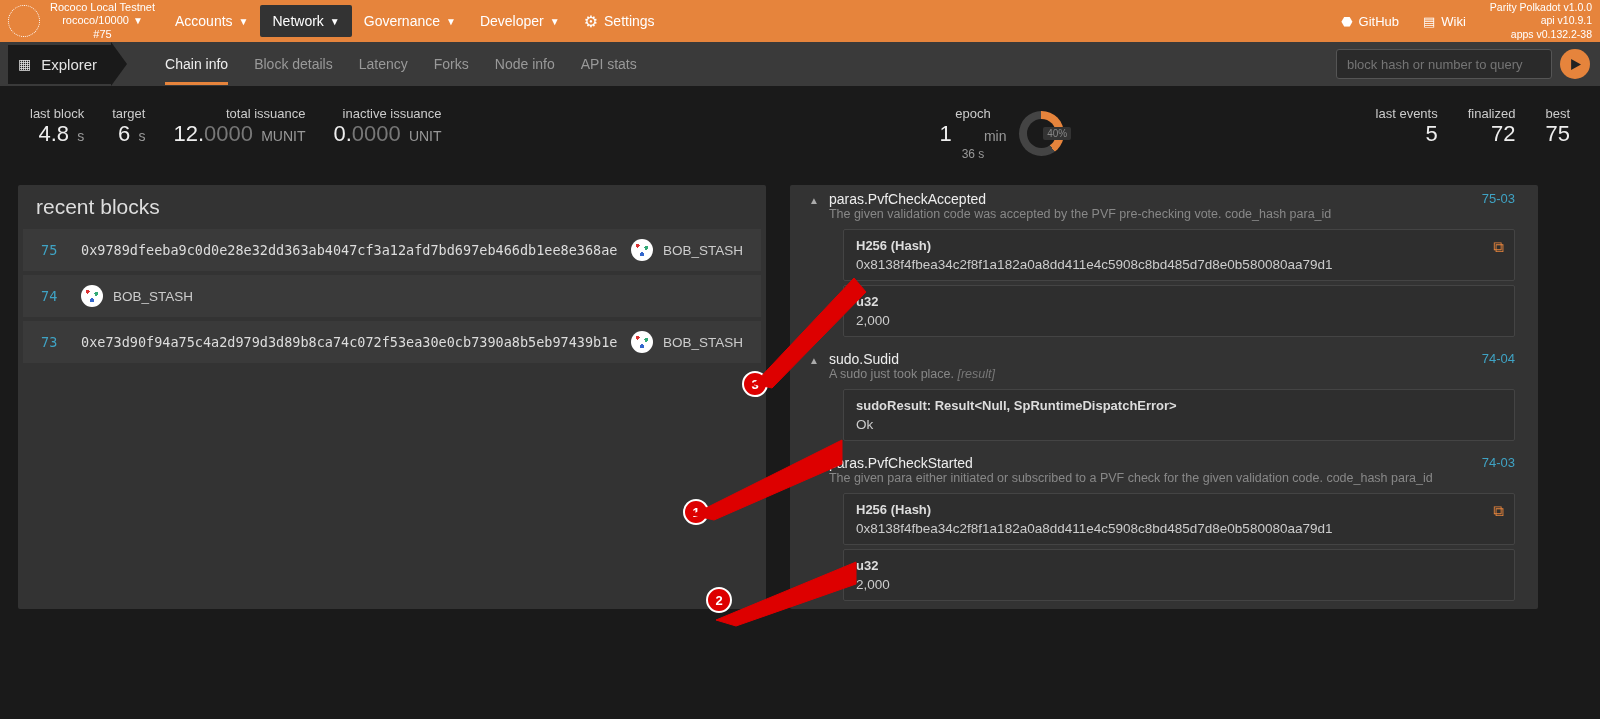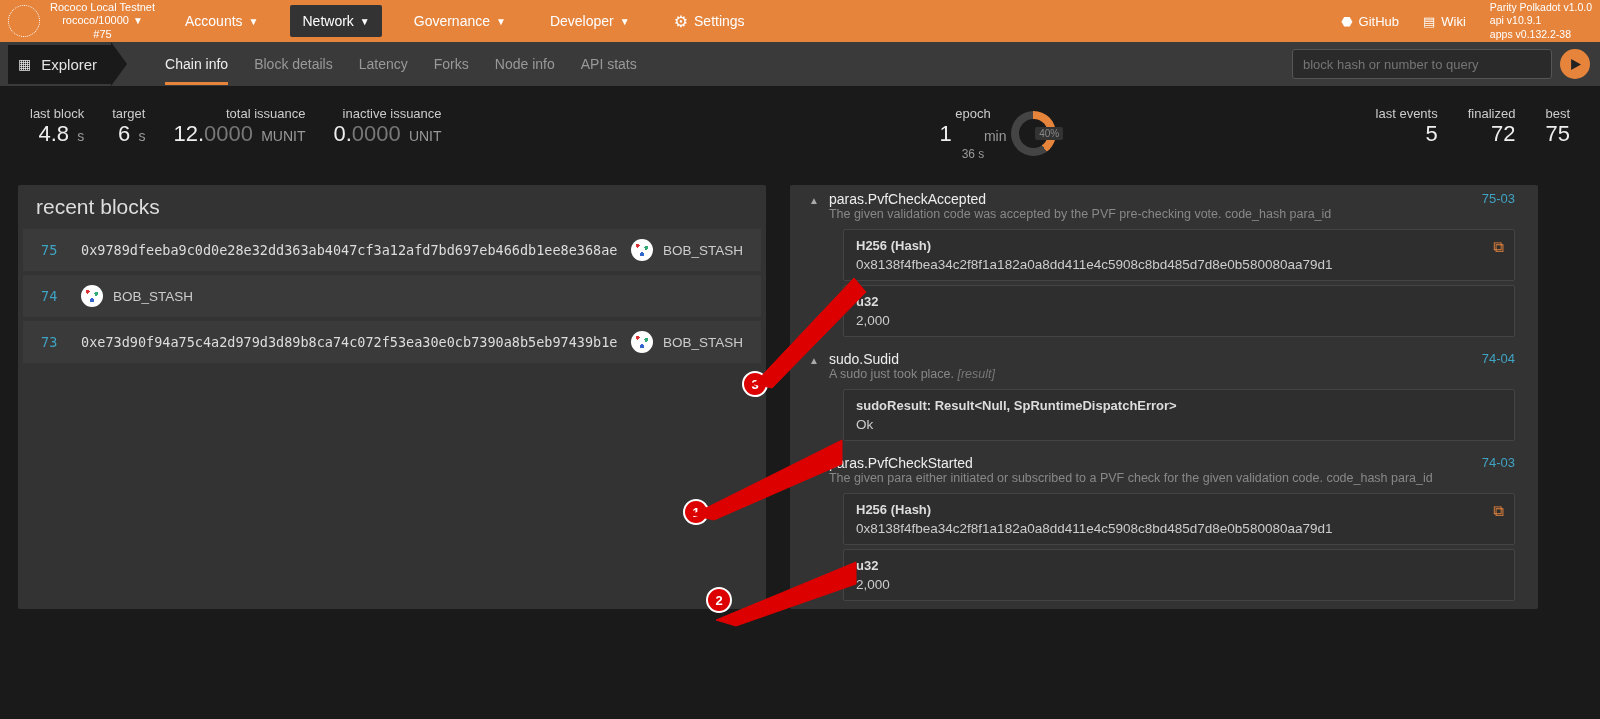--- a/index.html
+++ b/index.html
@@ -1,51 +1,51 @@
 <!DOCTYPE html>
 <html><head>
 <meta charset="utf-8">
 <style>
   * { box-sizing: border-box; margin: 0; padding: 0; }
   body { background: #1a1a1a; font-family: -apple-system, BlinkMacSystemFont, "Segoe UI", sans-serif; font-size: 14px; color: #ccc; width: 1600px; height: 719px; overflow: hidden; position: relative; }
 
   
   .topbar { background: #e6843c; height: 42px; display: flex; align-items: center; padding: 0 8px; color: #fff; }
   .logo-circle { width: 32px; height: 32px; border: 1px dotted #fff; border-radius: 50%; margin-right: 10px; }
-  .network-info { display: flex; flex-direction: column; font-size: 11px; line-height: 1.2; align-items: center; margin-right: 18px; }
+  .network-info { display: flex; flex-direction: column; font-size: 11px; line-height: 1.2; align-items: center; margin-right: 8px; }
   .network-info .row2 { display: flex; align-items: center; gap: 4px; }
-  .nav-menu { display: flex; align-items: center; gap: 20px; }
+  .nav-menu { display: flex; align-items: center; }
   .nav-item { display: flex; align-items: center; gap: 6px; font-size: 14px; cursor: pointer; padding: 8px 12px; }
   .nav-item.active-dark { background: #333; border-radius: 2px; }
   .caret { font-size: 10px; }
   .top-right { margin-left: auto; display: flex; align-items: center; gap: 24px; font-size: 13px; }
-  .top-versions { font-size: 10.5px; line-height: 1.25; }
+  .top-versions { text-align: right; font-size: 10.5px; line-height: 1.25; }
   .top-link { display:flex; align-items:center; gap:6px; }
 
   
   .secondbar { background: #3a3a3a; height: 44px; display: flex; align-items: center; padding-left: 8px; padding-right: 10px; }
   .explorer-pill { background: #1a1a1a; color:#e2e2e2; padding: 11px 14px 11px 10px; display:flex; align-items:center; gap:10px; font-size:15px; }
   .explorer-pill .grid-icon { font-size:14px; display:inline-block; }
   .explorer-arrow { width: 0; height: 0; border-top: 22px solid transparent; border-bottom: 22px solid transparent; border-left: 16px solid #1a1a1a; }
   .tabs { display:flex; gap: 26px; margin-left: 38px; }
   .tab { font-size: 14px; color: #999; cursor: pointer; padding: 12px 0 10px; }
   .tab.active { color: #eee; border-bottom: 3px solid #e6843c; }
   .search-area { margin-left: auto; display:flex; align-items:center; gap:8px; }
-  .search-input { background: #2a2a2a; border: 1px solid #555; border-radius: 3px; height: 30px; width: 260px; padding: 0 10px; color: #aaa; font-size: 13px; }
+  .search-input { background: #2a2a2a; border: 1px solid #555; border-radius: 3px; height: 30px; width: 216px; padding: 0 10px; color: #aaa; font-size: 13px; }
   .play-btn { width: 30px; height: 30px; border-radius: 50%; background: #e6843c; display:flex; align-items:center; justify-content:center; color:#1a1a1a; }
   .play-btn svg { fill:#222; }
 
   
   .stats-row { display:flex; align-items:flex-start; padding: 20px 30px 12px 30px; }
   .stat { display:flex; flex-direction:column; align-items:flex-end; margin-right: 28px; }
   .stat .label { font-size: 13px; color: #ccc; }
   .stat .value { font-size: 22px; color: #eee; line-height:1.2; }
   .stat .value .suffix { font-size: 14px; color:#999; margin-left:2px; }
   .stat .value .dim { color:#777; }
-  .epoch-block { display:flex; align-items:center; gap:4px; margin-left: 470px; }
+  .epoch-block { display:flex; align-items:center; gap:12px; margin-left: 470px; }
   .epoch-text { text-align:center; }
   .epoch-text .label { font-size:13px; color:#ccc; }
   .epoch-text .value { font-size:22px; color:#eee; }
   .epoch-text .value .suffix { font-size:14px; color:#999;margin-left:26px; }
   .epoch-text .subvalue { font-size:12px; color:#999; }
   .donut { width:45px; height:45px; border-radius:50%; position:relative; background: conic-gradient(#e6843c 0 40%, #444 40% 100%); display:flex; align-items:center; justify-content:center; }
   .donut::after { content:""; width:29px; height:29px; border-radius:50%; background:#1a1a1a; position:absolute; }
   .donut-box { position:absolute; left:55%; font-size:10px; color:#888; background:#333; padding:1px 4px; border-radius:2px; z-index:1; }
   .right-stats { margin-left:auto; display:flex; gap:30px; }
   .rstat { text-align:right; }

